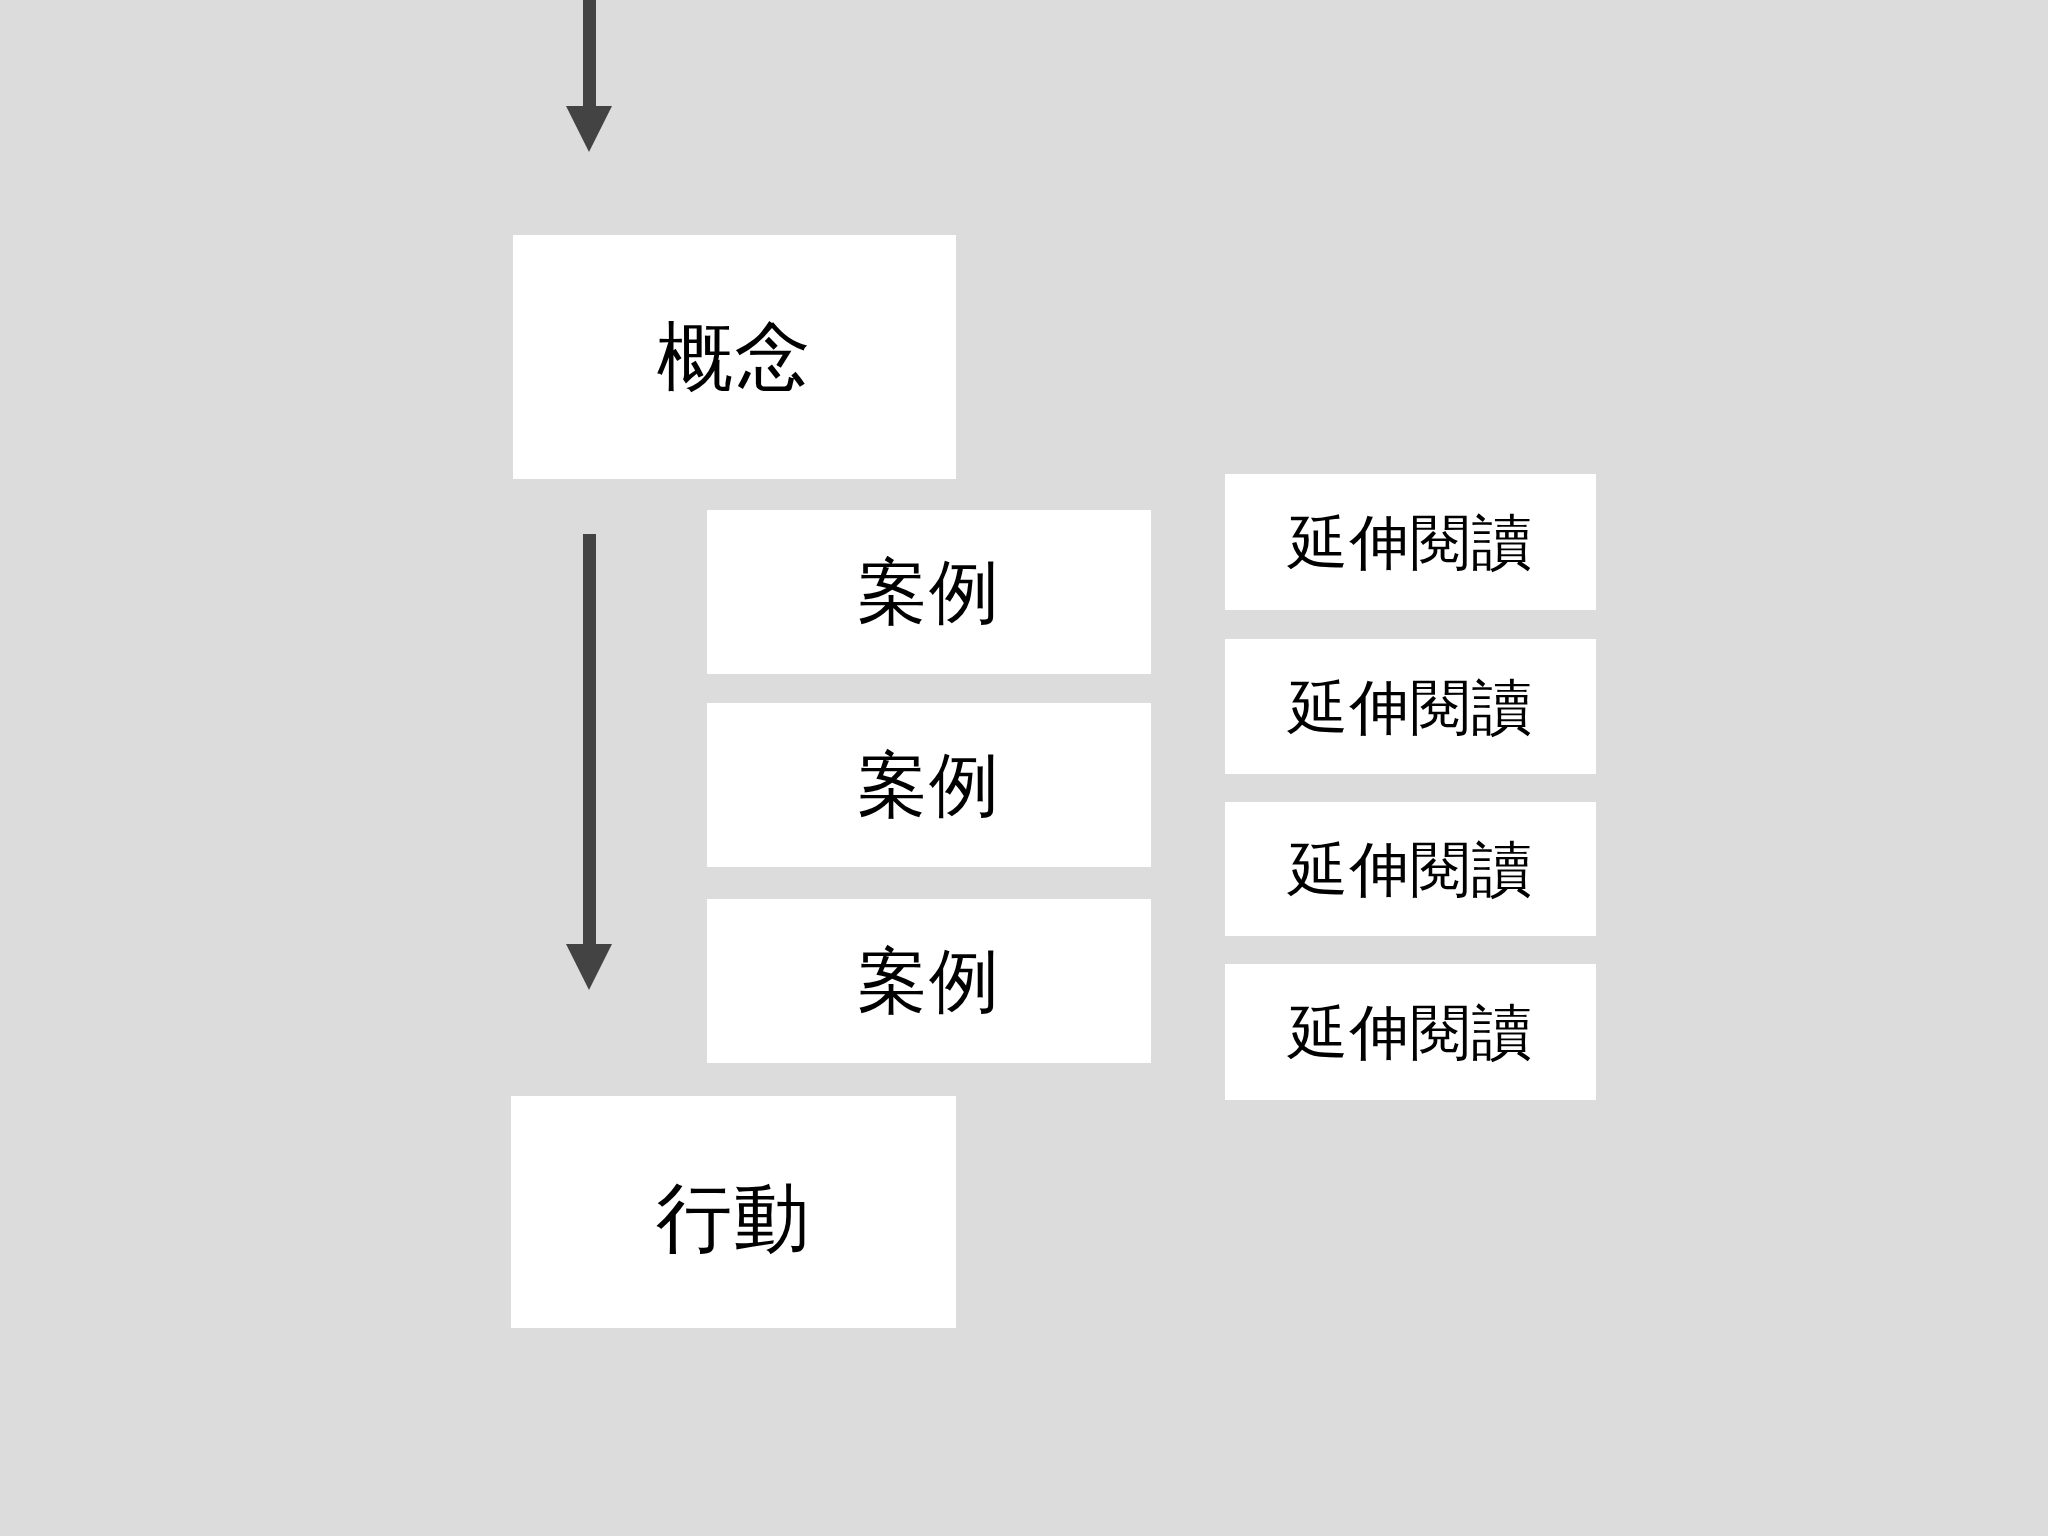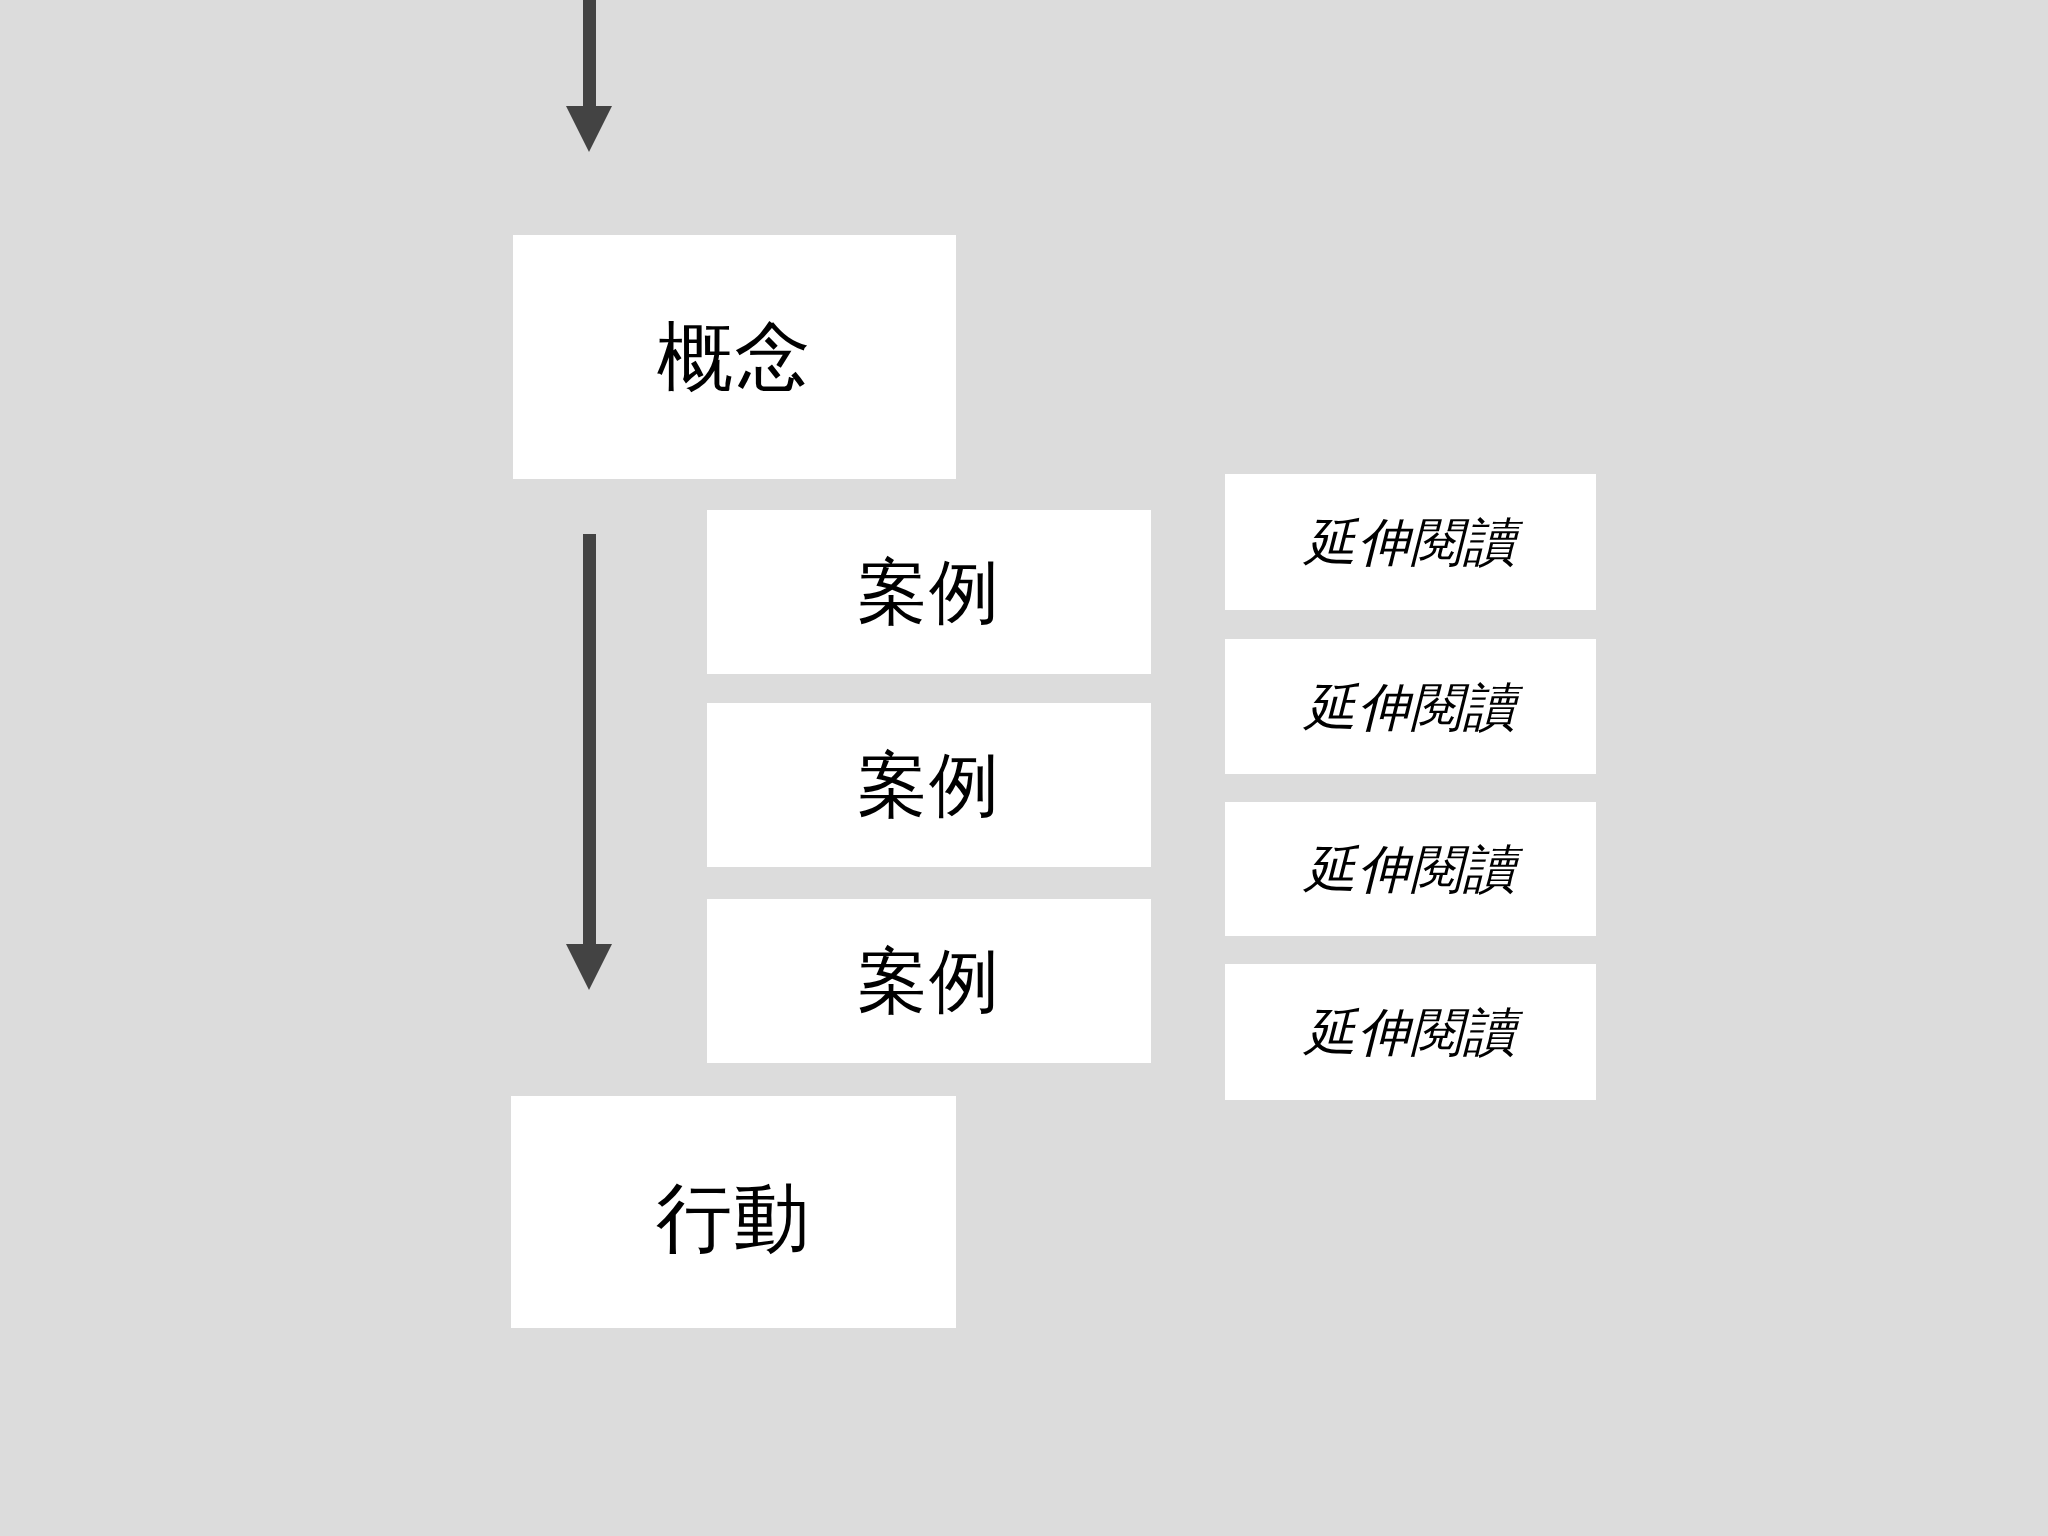--- a/index.html
+++ b/index.html
@@ -27,22 +27,21 @@
     letter-spacing: 0.02em;
   }
   .node-box.primary {
     font-size: 76px;
   }
   .node-box.case {
     font-size: 70px;
     text-align: center;
   }
   .node-box.reading {
-    font-size: 52px;
-    font-style: italic;
+    font-size: 60px;
   }
   
   .arrow-stem {
     position: absolute;
     background: #434343;
   }
   .arrow-head {
     position: absolute;
     width: 0;
     height: 0;

